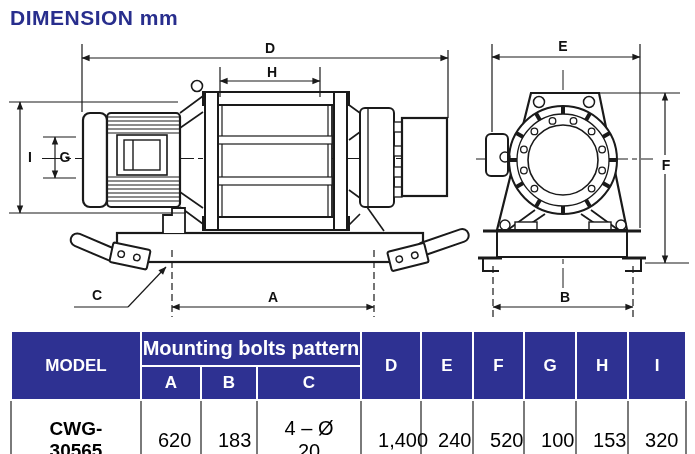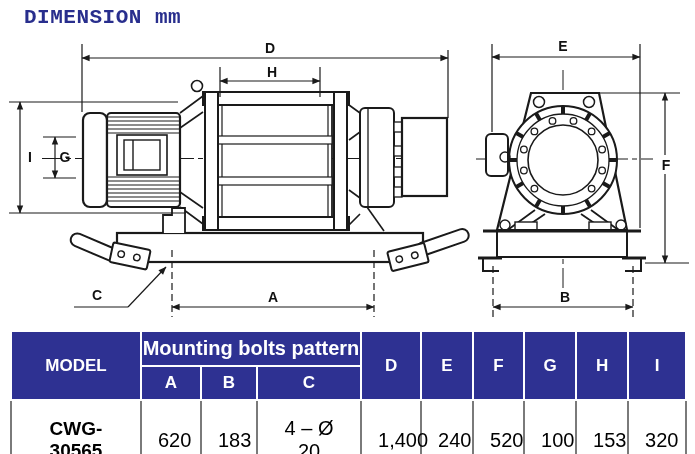--- a/index.html
+++ b/index.html
@@ -1,19 +1,19 @@
 <!DOCTYPE html>
 <html style="--header-bg: #2e3192; --header-text: #ffffff; --title-color: #282e8d; --line: #1a1a1a; --border-gray: #7a7a7a;"><head>
 <meta charset="utf-8">
 <style>
   html,body{margin:0;padding:0;background:#fff;}
   body{width:695px;height:454px;position:relative;overflow:hidden;
        font-family:"Liberation Sans",sans-serif;}
-  .title{position:absolute;left:24px;top:6px;font-size:21px;font-weight:bold;
-         color:var(--title-color,#282e8d);letter-spacing:.5px;font-family:Liberation Mono, monospace;}
+  .title{position:absolute;left:10px;top:6px;font-size:21px;font-weight:bold;
+         color:var(--title-color,#282e8d);letter-spacing:.5px;}
   svg{position:absolute;left:0;top:0;}
   svg .ln{stroke:var(--line,#1a1a1a);fill:none;}
   svg .w{fill:#fff;}
   svg .lbl{font:bold 14px "Liberation Sans",sans-serif;fill:#111;text-anchor:middle;}
   table{position:absolute;left:10px;top:330px;width:675px;border-collapse:collapse;
         table-layout:fixed;font-family:"Liberation Sans",sans-serif;}
   table{border:2px solid var(--border-gray,#7a7a7a);}
   th{background:var(--header-bg,#2e3192);color:var(--header-text,#fff);
      border:2px solid #fff;font-weight:bold;font-size:17px;padding:0;text-align:center;}
   th.grp{font-size:20px;}

